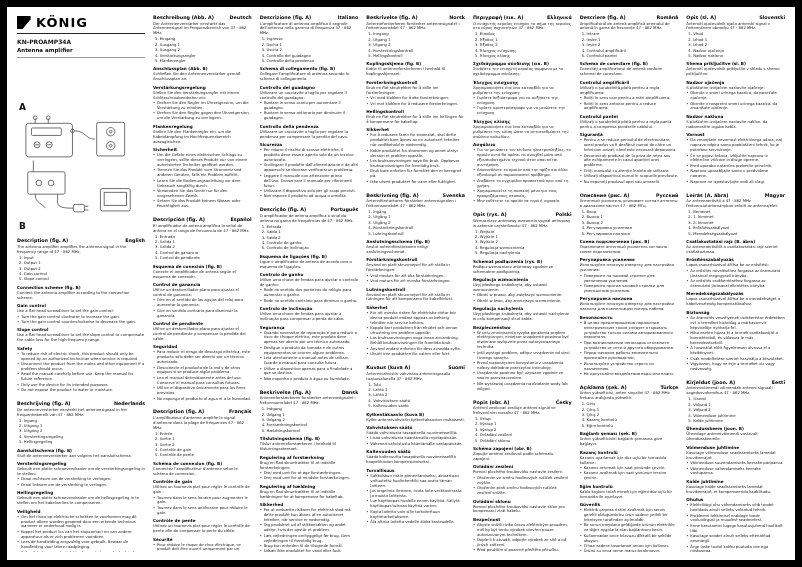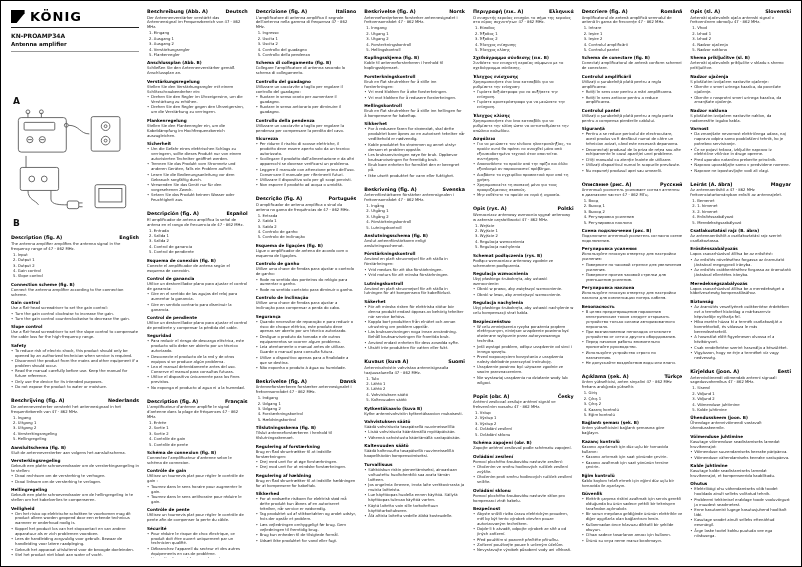--- a/index.html
+++ b/index.html
@@ -1,21 +1,21 @@
 <!DOCTYPE html>
 <html><head>
 <meta charset="utf-8">
 <title>Manual</title>
 <style>
   html,body{margin:0;padding:0;background:#f2f2f2;}
   .page{
     position:relative;width:802px;height:567px;background:#ffffff;
     box-sizing:border-box;padding:8px 10px;display:flex;gap:8px;
     font-family:"DejaVu Sans", sans-serif;color:#111;overflow:hidden;
-    border:1px solid #000000;
+    border:7px solid #000000;
   }
   .col{flex:1 1 0;min-width:0;overflow:hidden;}
   .col.first{flex:0 0 128px;display:flex;flex-direction:column;}
 
   
   .logo{display:flex;align-items:center;gap:3px;padding-bottom:3px;border-bottom:1px solid #222;}
   .logo-mark{width:16px;height:15px;flex:0 0 auto;}
   .logo-text{font-size:13px;font-weight:bold;letter-spacing:1px;color:#000;}
   .model{font-size:6px;font-weight:bold;margin-top:4px;}
   .product{font-size:5.5px;font-weight:bold;margin-top:2px;padding-bottom:4px;border-bottom:0.5px solid #999;}

